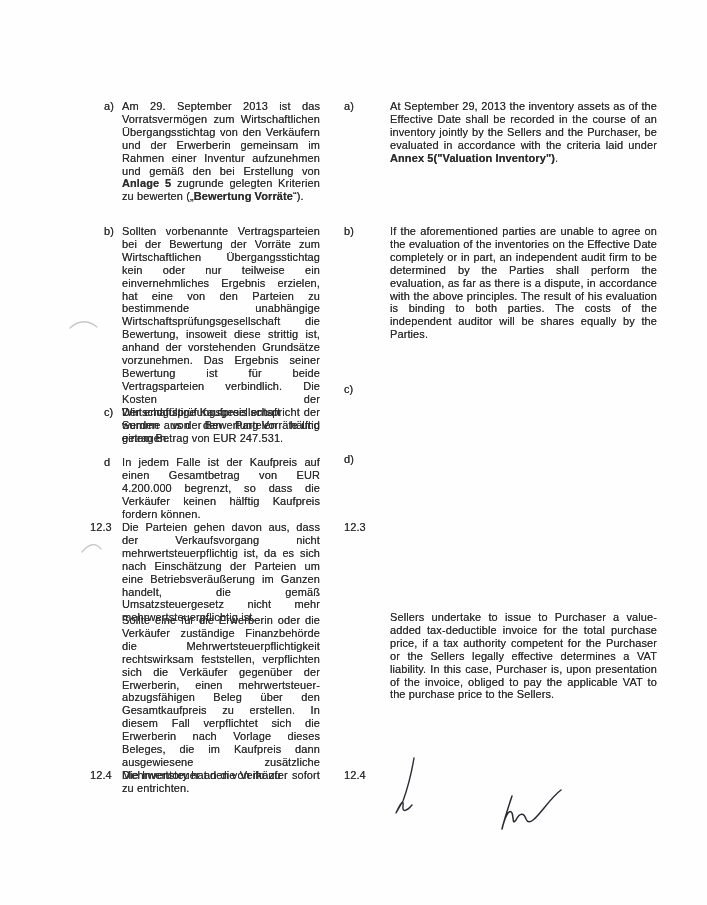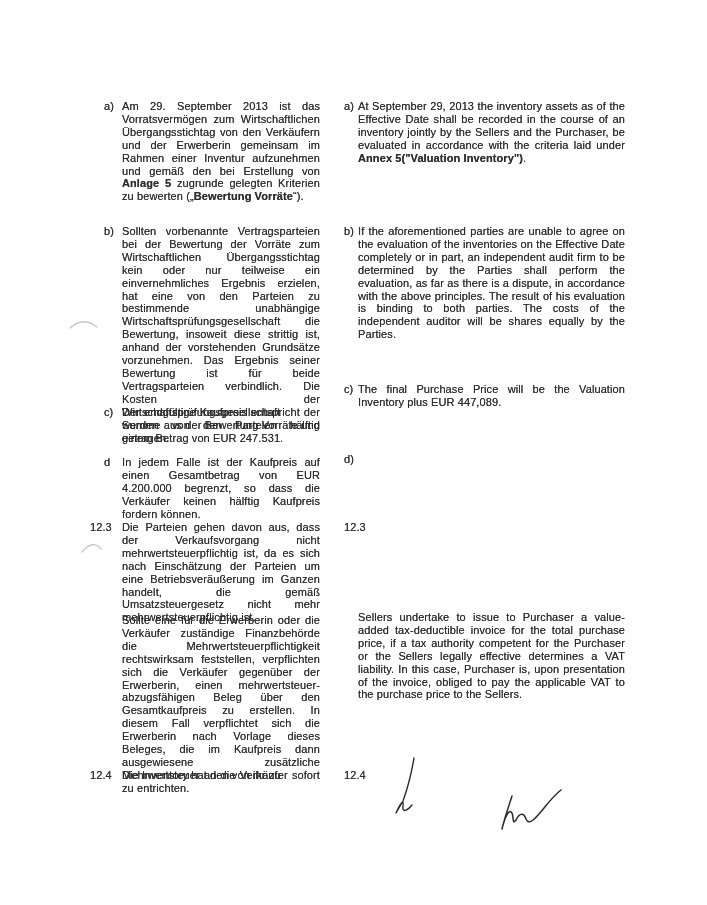--- a/index.html
+++ b/index.html
@@ -17,21 +17,21 @@
     font-size:11px;
     line-height:12.9px;
     letter-spacing:.1px;
     text-shadow:0 0 .45px rgba(46,46,46,.85);
   }
   .txt{text-align:justify;text-justify:inter-word;}
   .lm{left:104px;}        
   .lmnum{left:90px;}      
   .lt{left:122px;width:198px;}   
   .rm{left:344px;}        
-  .rt{left:358px;width:267px;}   
+  .rt{left:390px;width:267px;}   
   .b{font-weight:bold;}
   .annot-layer{position:absolute;left:0;top:0;pointer-events:none;}
 </style>
 </head>
 <body>
 
 <div class="page">
 
   <span class="marker lm" style="top:100px">a)</span>
   <div class="txt lt" style="top:100px"><span>Am 29. September 2013 ist das Vorratsvermögen zum Wirtschaftlichen Übergangsstichtag von den Verkäufern und der Erwerberin gemeinsam im Rahmen einer Inventur aufzunehmen und gemäß den bei Erstellung von </span><span class="b">Anlage 5</span><span> zugrunde gelegten Kriterien zu bewerten („</span><span class="b">Bewertung Vorräte</span><span>“).</span></div>
@@ -39,21 +39,20 @@
   <div class="txt rt" style="top:100px"><span>At September 29, 2013 the inventory assets as of the Effective Date shall be recorded in the course of an inventory jointly by the Sellers and the Purchaser, be evaluated in accordance with the criteria laid under </span><span class="b">Annex 5("Valuation Inventory")</span><span>.</span></div>
 
   <span class="marker lm" style="top:225px">b)</span>
   <div class="txt lt" style="top:225px"><span>Sollten vorbenannte Vertragsparteien bei der Bewertung der Vorräte zum Wirtschaftlichen Übergangsstichtag kein oder nur teilweise ein einvernehmliches Ergebnis erzielen, hat eine von den Parteien zu bestimmende unabhängige Wirtschaftsprüfungsgesellschaft die Bewertung, insoweit diese strittig ist, anhand der vorstehenden Grundsätze vorzunehmen. Das Ergebnis seiner Bewertung ist für beide Vertragsparteien verbindlich. Die Kosten der Wirtschaftsprüfungsgesellschaft werden von den Parteien hälftig getragen.</span></div>
   <span class="marker rm" style="top:225px">b)</span>
   <div class="txt rt" style="top:225px"><span>If the aforementioned parties are unable to agree on the evaluation of the inventories on the Effective Date completely or in part, an independent audit firm to be determined by the Parties shall perform the evaluation, as far as there is a dispute, in accordance with the above principles. The result of his evaluation is binding to both parties. The costs of the independent auditor will be shares equally by the Parties.</span></div>
 
   <span class="marker lm" style="top:406px">c)</span>
   <div class="txt lt" style="top:406px"><span>Der endgültige Kaufpreis entspricht der Summe aus der Bewertung Vorräte und einem Betrag von EUR 247.531.</span></div>
   <span class="marker rm" style="top:383px">c)</span>
-  <div class="txt rt" style="top:383px"><span>The final Purchase Price will be the Valuation Inventory plus EUR 447,089.</span></div>
 
   <span class="marker lm" style="top:456px">d</span>
   <div class="txt lt" style="top:456px"><span>In jedem Falle ist der Kaufpreis auf einen Gesamtbetrag von EUR 4.200.000 begrenzt, so dass die Verkäufer keinen hälftig Kaufpreis fordern können.</span></div>
   <span class="marker rm" style="top:453px">d)</span>
 
   <span class="marker lmnum" style="top:521px">12.3</span>
   <div class="txt lt" style="top:521px"><span>Die Parteien gehen davon aus, dass der Verkaufsvorgang nicht mehrwertsteuerpflichtig ist, da es sich nach Einschätzung der Parteien um eine Betriebsveräußerung im Ganzen handelt, die gemäß Umsatzsteuergesetz nicht mehr mehrwertsteuerpflichtig ist.</span></div>
   <span class="marker rm" style="top:521px">12.3</span>
 
   <div class="txt lt" style="top:614px"><span>Sollte eine für die Erwerberin oder die Verkäufer zuständige Finanzbehörde die Mehrwertsteuerpflichtigkeit rechtswirksam feststellen, verpflichten sich die Verkäufer gegenüber der Erwerberin, einen mehrwertsteuer-abzugsfähigen Beleg über den Gesamtkaufpreis zu erstellen. In diesem Fall verpflichtet sich die Erwerberin nach Vorlage dieses Beleges, die im Kaufpreis dann ausgewiesene zusätzliche Mehrwertsteuer an die Verkäufer sofort zu entrichten.</span></div>

